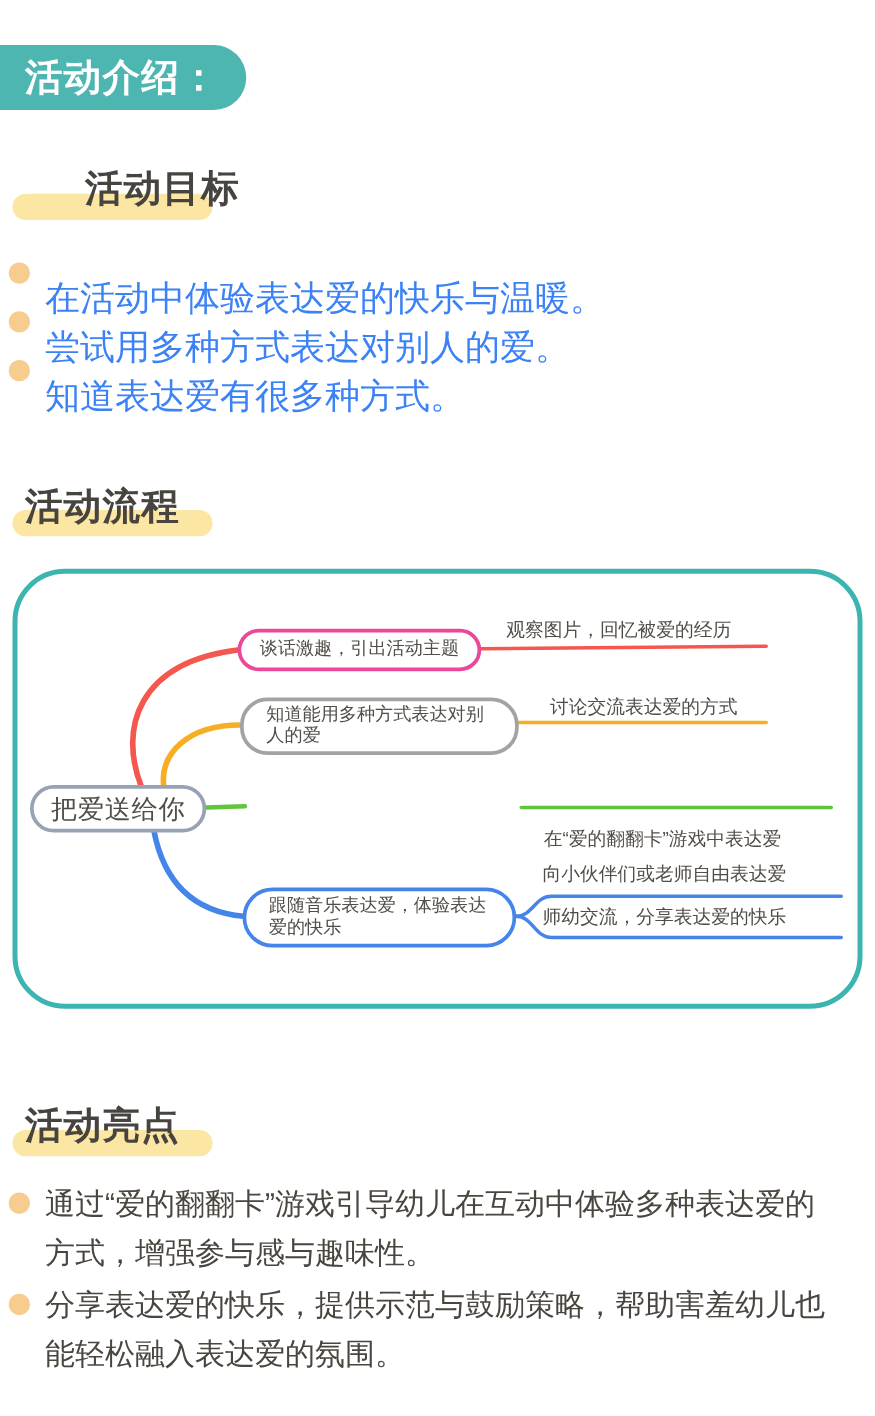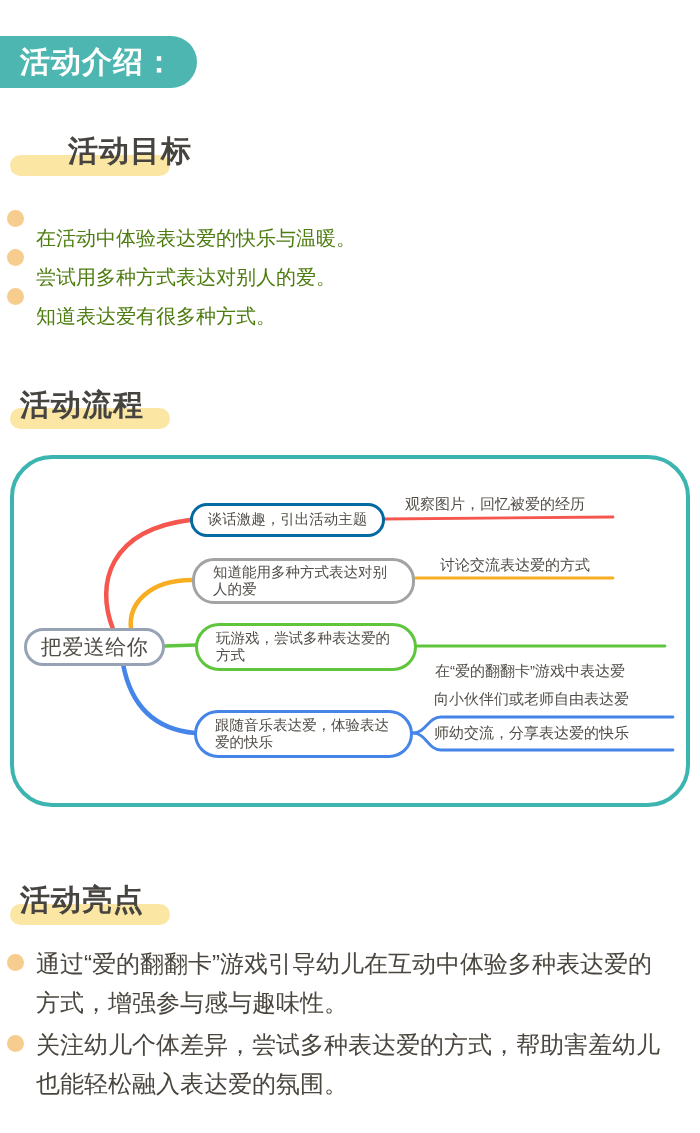--- a/index.html
+++ b/index.html
@@ -25,42 +25,42 @@
   }
   
   .list{position:absolute;left:7px;}
   .li{display:flex;align-items:flex-start;gap:12px;}
   .goals .li{height:39px;align-items:center;}
   .dot{
     width:17px;height:17px;border-radius:50%;
     background:#F6CD8F;flex:0 0 auto;
   }
   .hl .dot{margin-top:10px;}
-  .goals .li-text{font-size:20px;color:#4d7c0f;white-space:nowrap;margin-top:40px;}
+  .goals .li-text{font-size:28px;color:#3b82f6;white-space:nowrap;margin-top:40px;}
   .hl{width:665px;}
   .hl .li{margin-bottom:3px;}
   .hl .li-text{font-size:24px;line-height:39px;color:#4A463F;width:637px;}
   
   .mindmap{position:absolute;left:10px;top:455px;width:680px;height:352px;}
   .mm-border{
     position:absolute;inset:0;border:4px solid #3CB4AF;border-radius:42px;
     box-sizing:border-box;background:#ffffff;
   }
   .mm-lines{position:absolute;left:0;top:0;width:680px;height:352px;z-index:1;}
   .node{
     position:absolute;z-index:2;background:#ffffff;box-sizing:border-box;
     display:flex;align-items:center;color:#514D47;
   }
   .node-root{
     left:14px;top:173px;width:141px;height:38px;border:3px solid #97A3B4;
     border-radius:19px;justify-content:center;font-size:21px;letter-spacing:.5px;
   }
   .node-branch{font-size:14.5px;line-height:17.5px;padding:0 20px 0 18px;}
   .node-talk{
-    left:180px;top:48px;width:195px;height:34px;border:3px solid #0369a1;
+    left:180px;top:48px;width:195px;height:34px;border:3px solid #ec4899;
     border-radius:17px;justify-content:center;padding:0;
   }
   .node-know{left:182px;top:103px;width:223px;height:46px;border:3px solid #a3a3a3;border-radius:22px;}
   .node-play{left:185px;top:168px;width:222px;height:48px;border:3px solid #5EC53C;border-radius:24px;}
   .node-music{left:184px;top:255px;width:219px;height:48px;border:3px solid #4584E8;border-radius:24px;}
   .leaf{
     position:absolute;z-index:2;font-size:15px;color:#514D47;
     white-space:nowrap;
   }
   .leaf-talk{left:395px;top:40px;width:190px;}
@@ -119,23 +119,20 @@
     <div class="node node-root">
       <span>把爱送给你</span>
     </div>
 
     <div class="node node-branch node-talk">
       <span>谈话激趣，引出活动主题</span>
     </div>
     <div class="node node-branch node-know">
       <span>知道能用多种方式表达对别人的爱</span>
     </div>
-    <div class="node node-branch node-play">
-      <span>玩游戏，尝试多种表达爱的方式</span>
-    </div>
     <div class="node node-branch node-music">
       <span>跟随音乐表达爱，体验表达爱的快乐</span>
     </div>
 
     <div class="leaf leaf-talk">观察图片，回忆被爱的经历</div>
     <div class="leaf leaf-know">讨论交流表达爱的方式</div>
     <div class="leaf leaf-play">在“爱的翻翻卡”游戏中表达爱</div>
     <div class="leaf leaf-music1">向小伙伴们或老师自由表达爱</div>
     <div class="leaf leaf-music2">师幼交流，分享表达爱的快乐</div>
   </div>
@@ -143,17 +140,17 @@
   <div class="sec-glow" style="top:904px;"></div>
   <h2 class="sec-title" style="top:880px;">活动亮点</h2>
 
   <div class="list hl" style="top:944px;">
     <div class="li">
       <span class="dot"></span>
       <span class="li-text">通过“爱的翻翻卡”游戏引导幼儿在互动中体验多种表达爱的方式，增强参与感与趣味性。</span>
     </div>
     <div class="li">
       <span class="dot"></span>
-      <span class="li-text">关注幼儿个体差异，尝试多种表达爱的方式，帮助害羞幼儿也能轻松融入表达爱的氛围。</span>
+      <span class="li-text">分享表达爱的快乐，提供示范与鼓励策略，帮助害羞幼儿也能轻松融入表达爱的氛围。</span>
     </div>
   </div>
 
 </div>
 
 </body></html>

